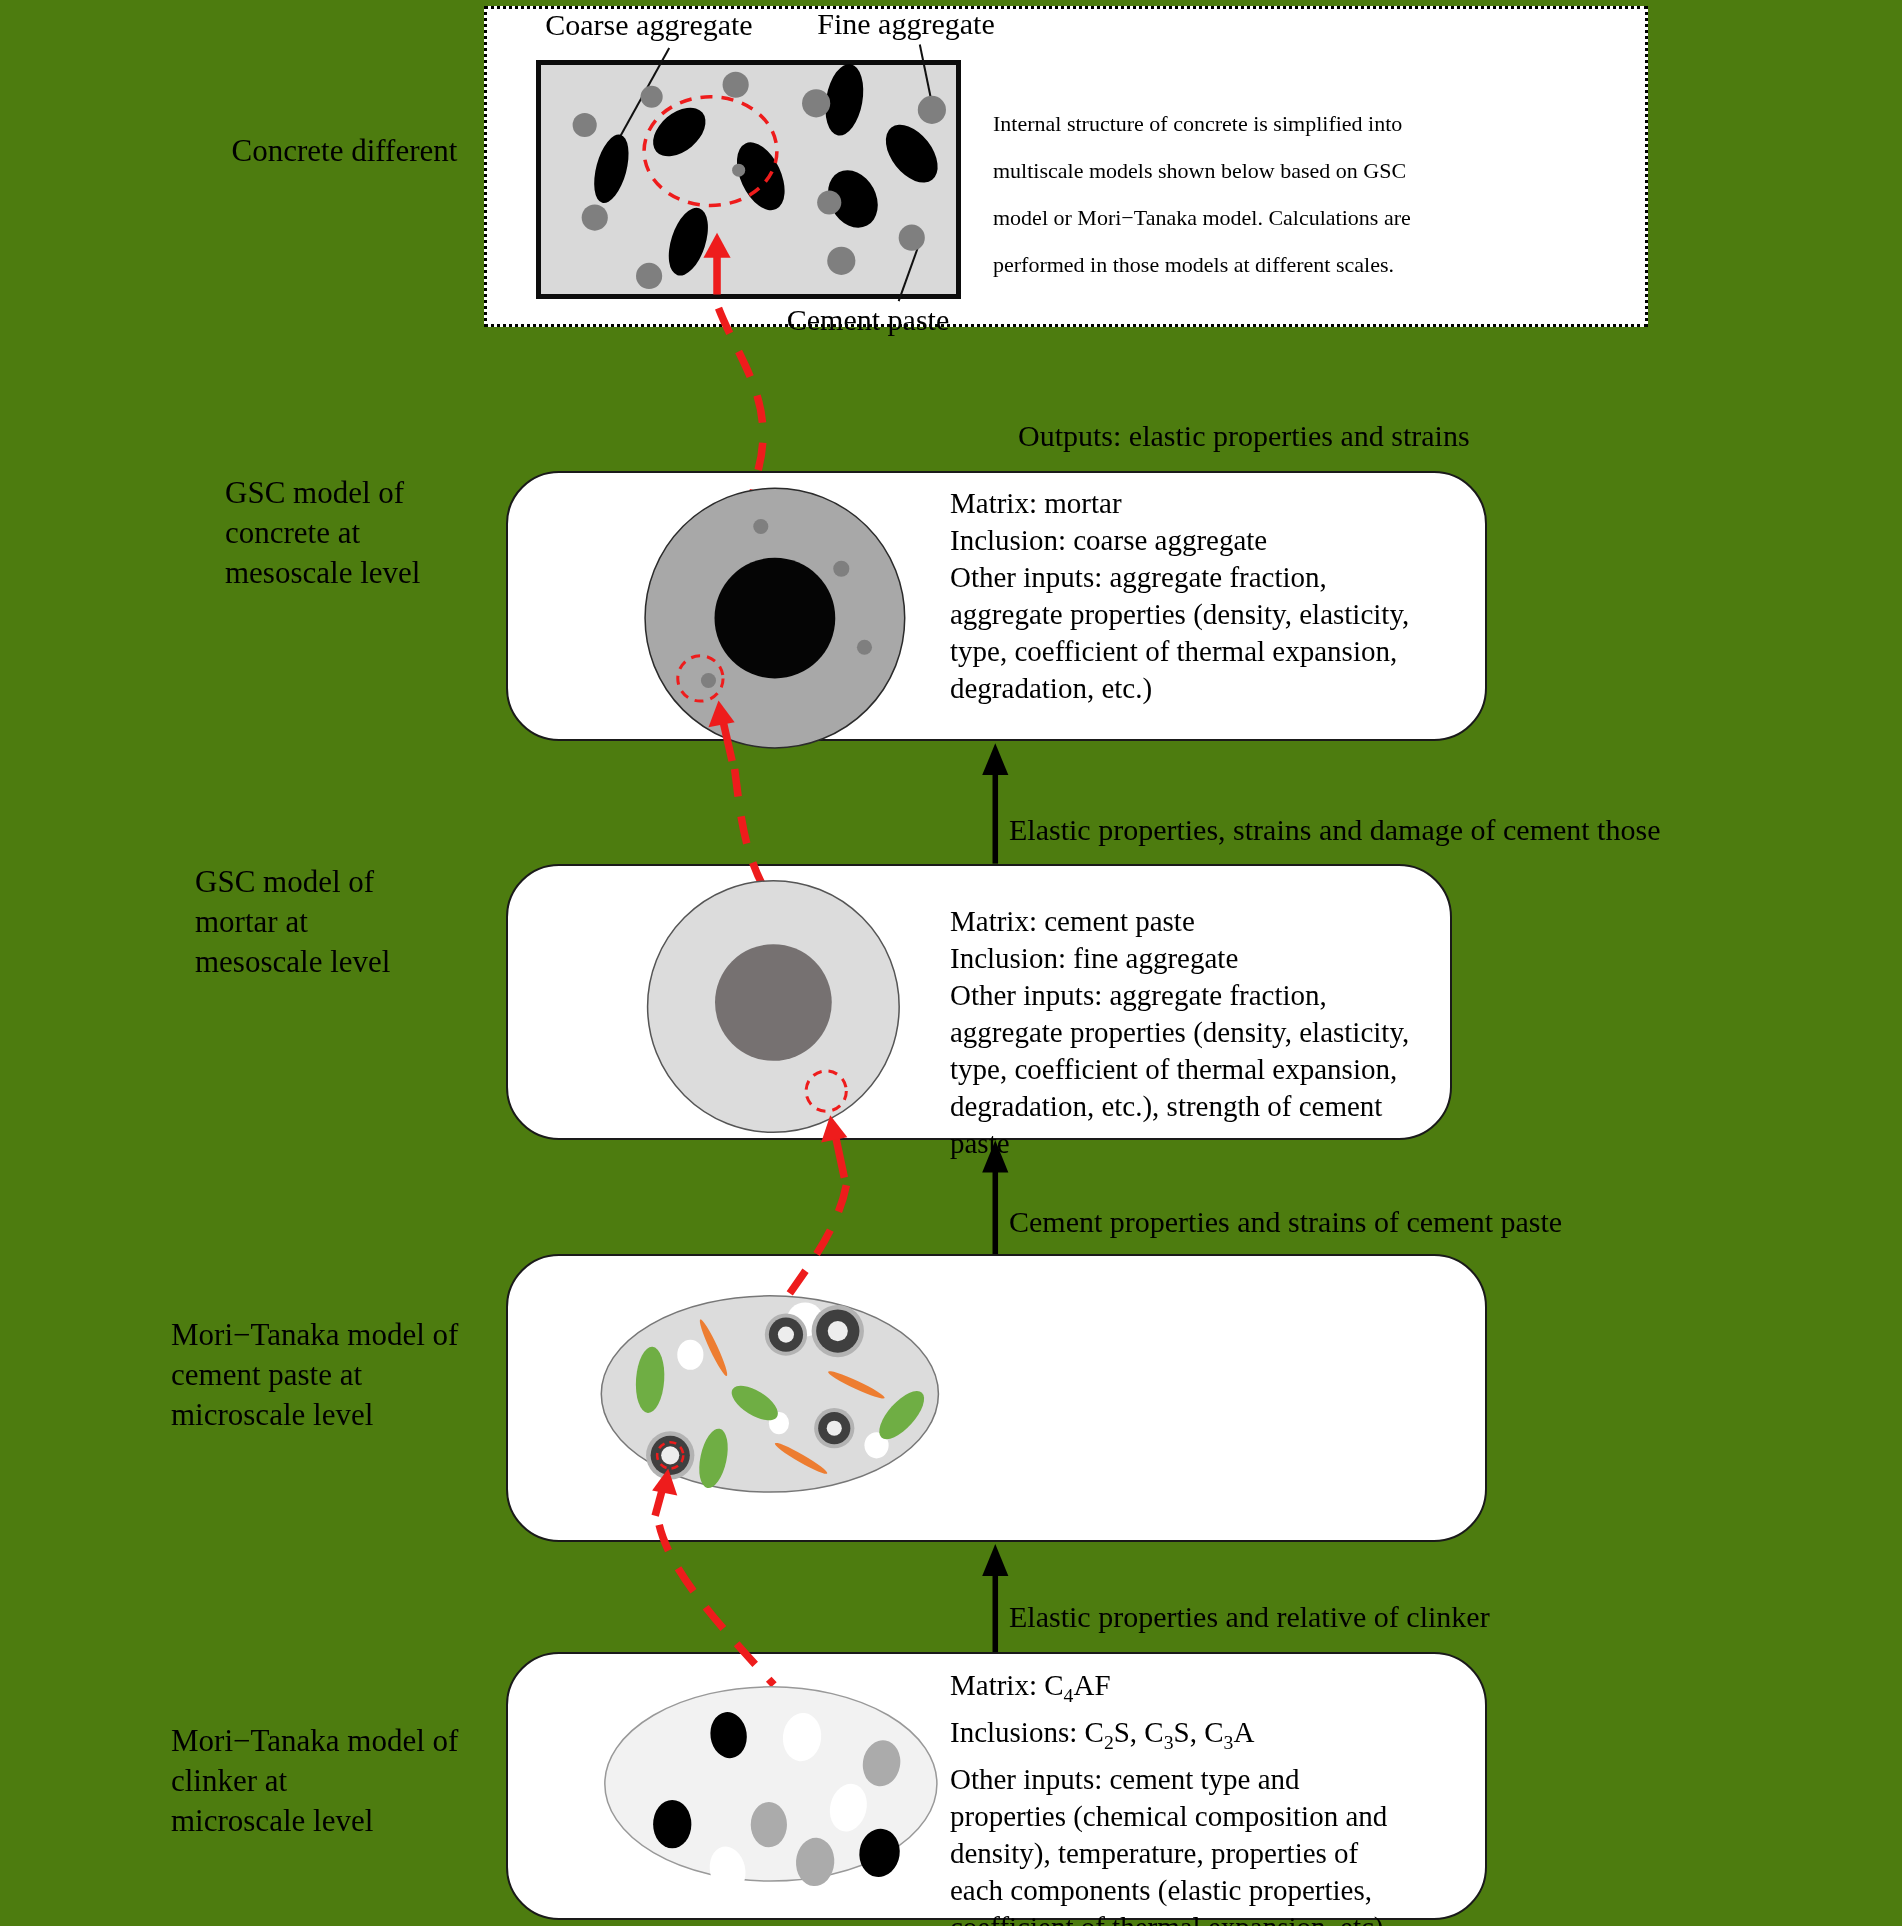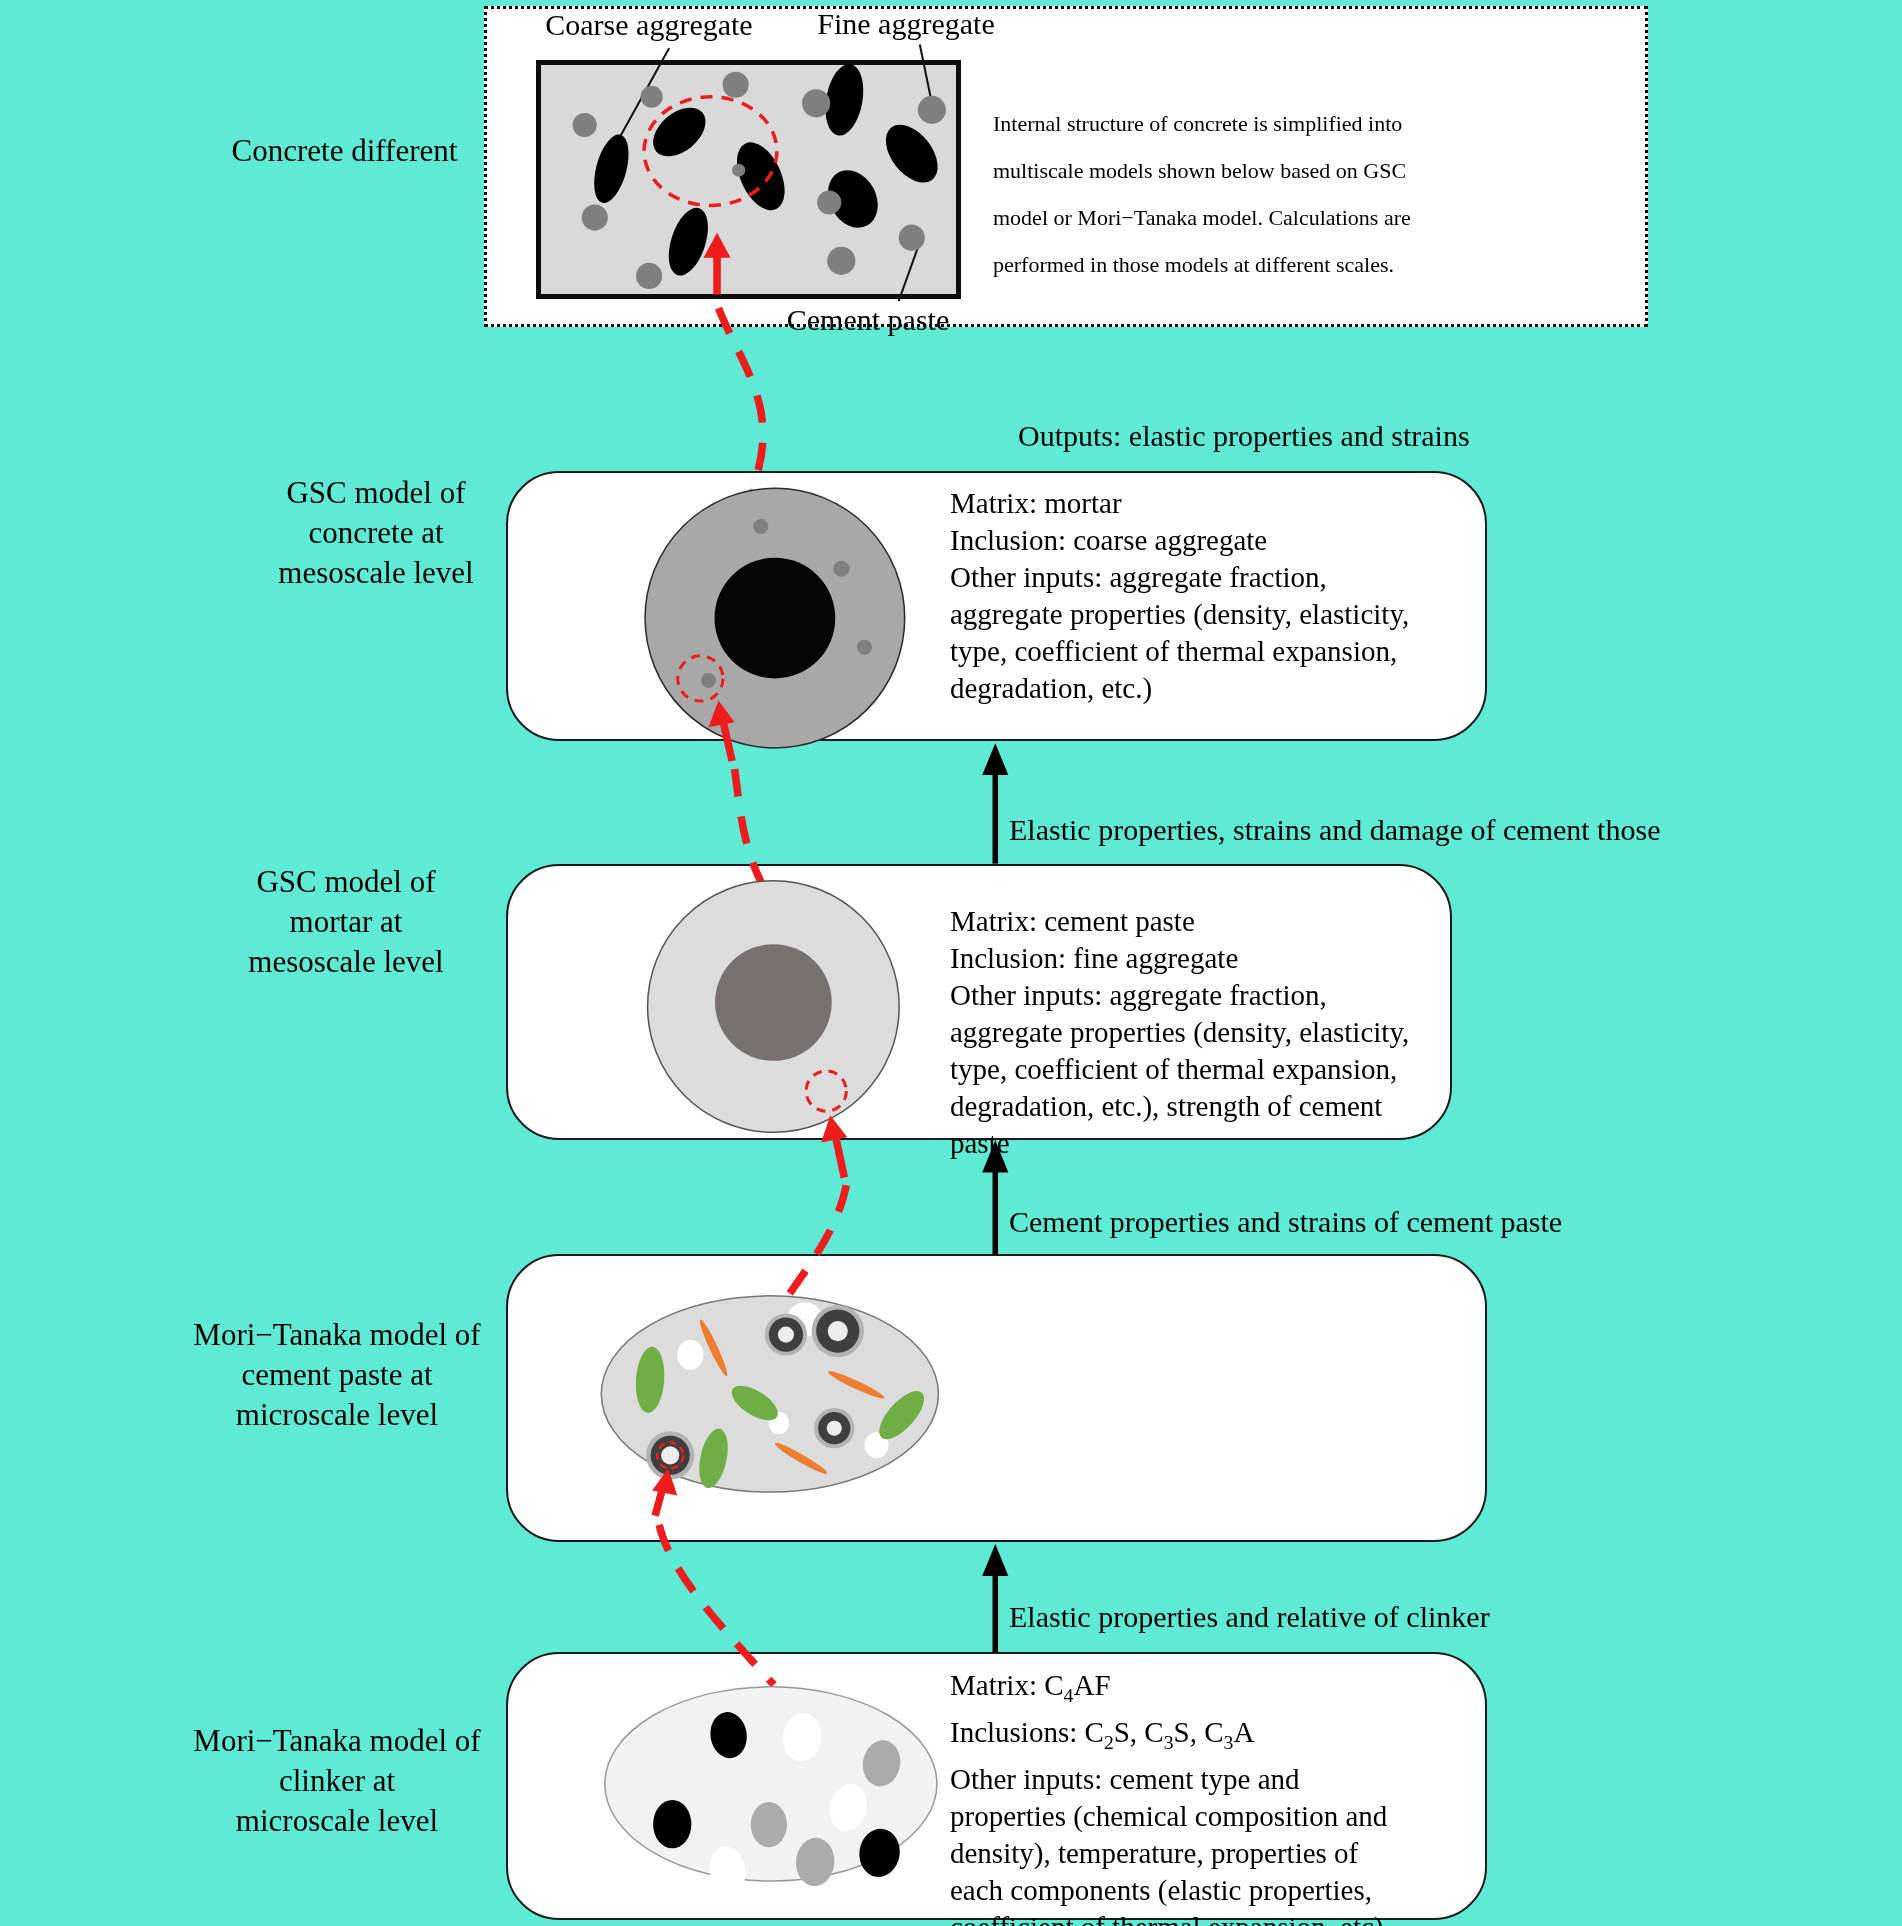--- a/index.html
+++ b/index.html
@@ -1,36 +1,36 @@
 <!DOCTYPE html>
 <html style="font-size:8px"><head>
 <meta charset="utf-8">
 <style>
   html,body { margin:0; padding:0; background:#ffffff; }
   #canvas {
-    position:relative; width:1902px; height:1926px; background:#5eead4; overflow:hidden;
+    position:relative; width:1902px; height:1926px; background:#4d7c0f; overflow:hidden;
     font-family:"Liberation Serif","DejaVu Serif",serif; color:#000;
   }
   .txt { position:absolute; white-space:pre-line; line-height:37px; font-size:29px; }
   .center { text-align:center; }
   sub { font-size:68%; }
   #dotted-box {
     position:absolute; left:484px; top:6px; width:1164px; height:321px;
     border:3px dotted #000; box-sizing:border-box; background:#fff;
   }
   #concrete-rect {
     position:absolute; left:536px; top:60px; width:425px; height:239px;
     background:#d9d9d9; border:5px solid #0d0d0d; box-sizing:border-box;
   }
   .model-box {
     position:absolute; background:#fff; border:2.5px solid #1a1a1a;
     border-radius:53px; box-sizing:border-box;
   }
   #svg-layer { position:absolute; left:0; top:0; pointer-events:none; }
-  .side-label { font-size:31px; line-height:40px; text-align:center; }
+  .side-label { font-size:31px; line-height:40px; text-align:left; }
   .arrow-label { font-size:30px; white-space:nowrap; }
   .small-label { font-size:30px; white-space:nowrap; text-align:center; }
 </style>
 </head>
 <body>
 
 <div id="canvas">
 
   <div id="dotted-box"></div>
   <div id="concrete-rect"></div>

